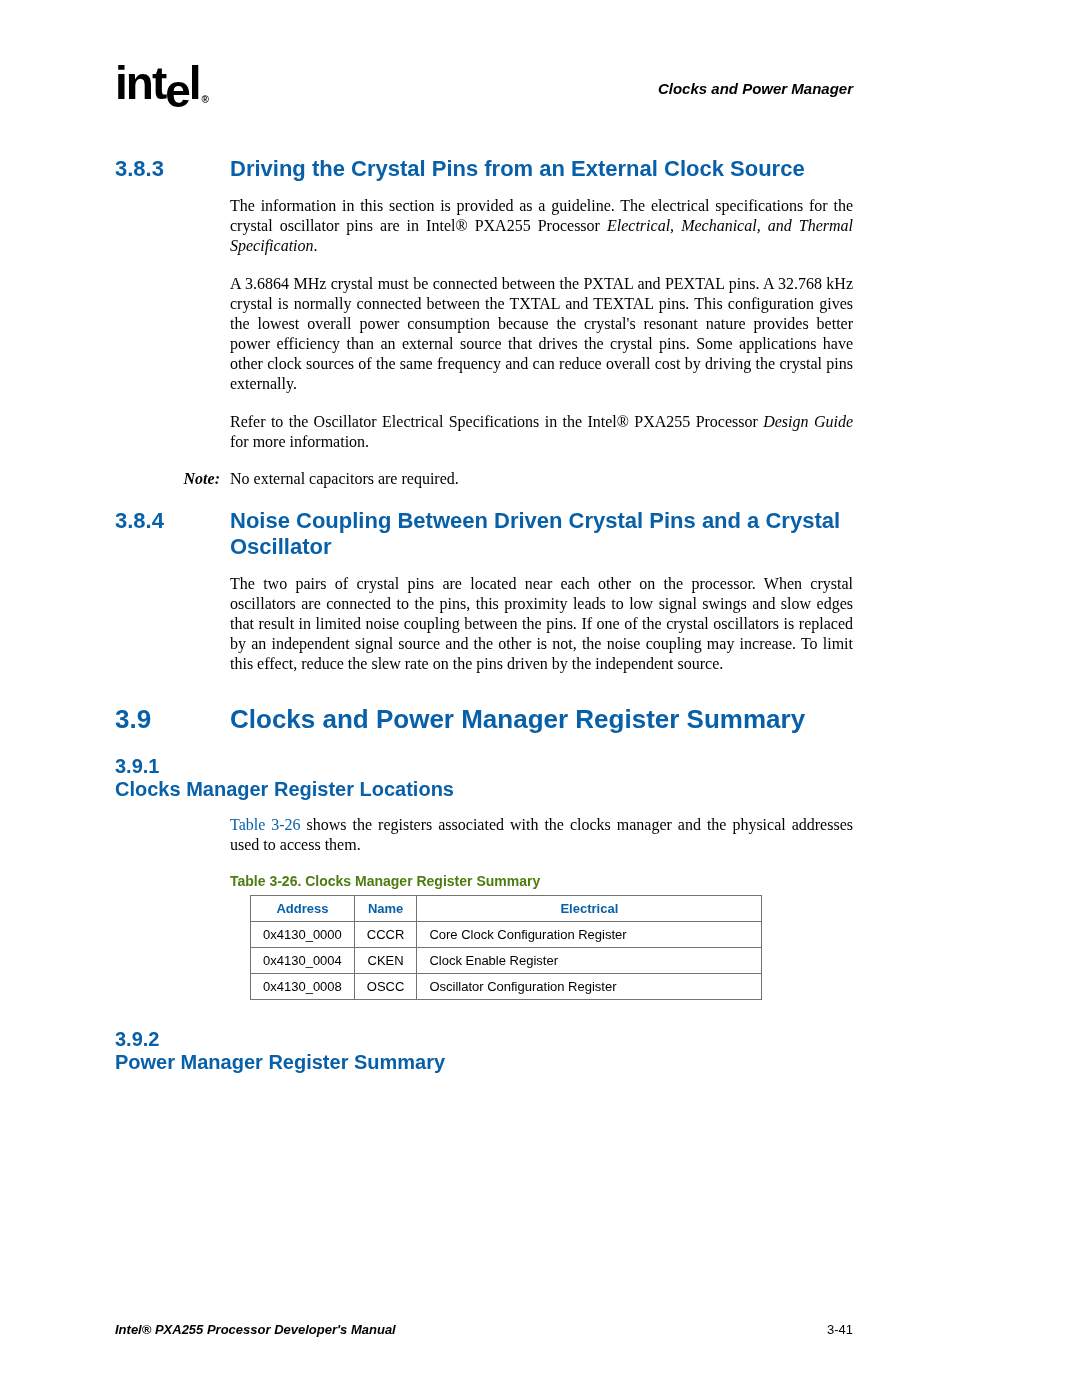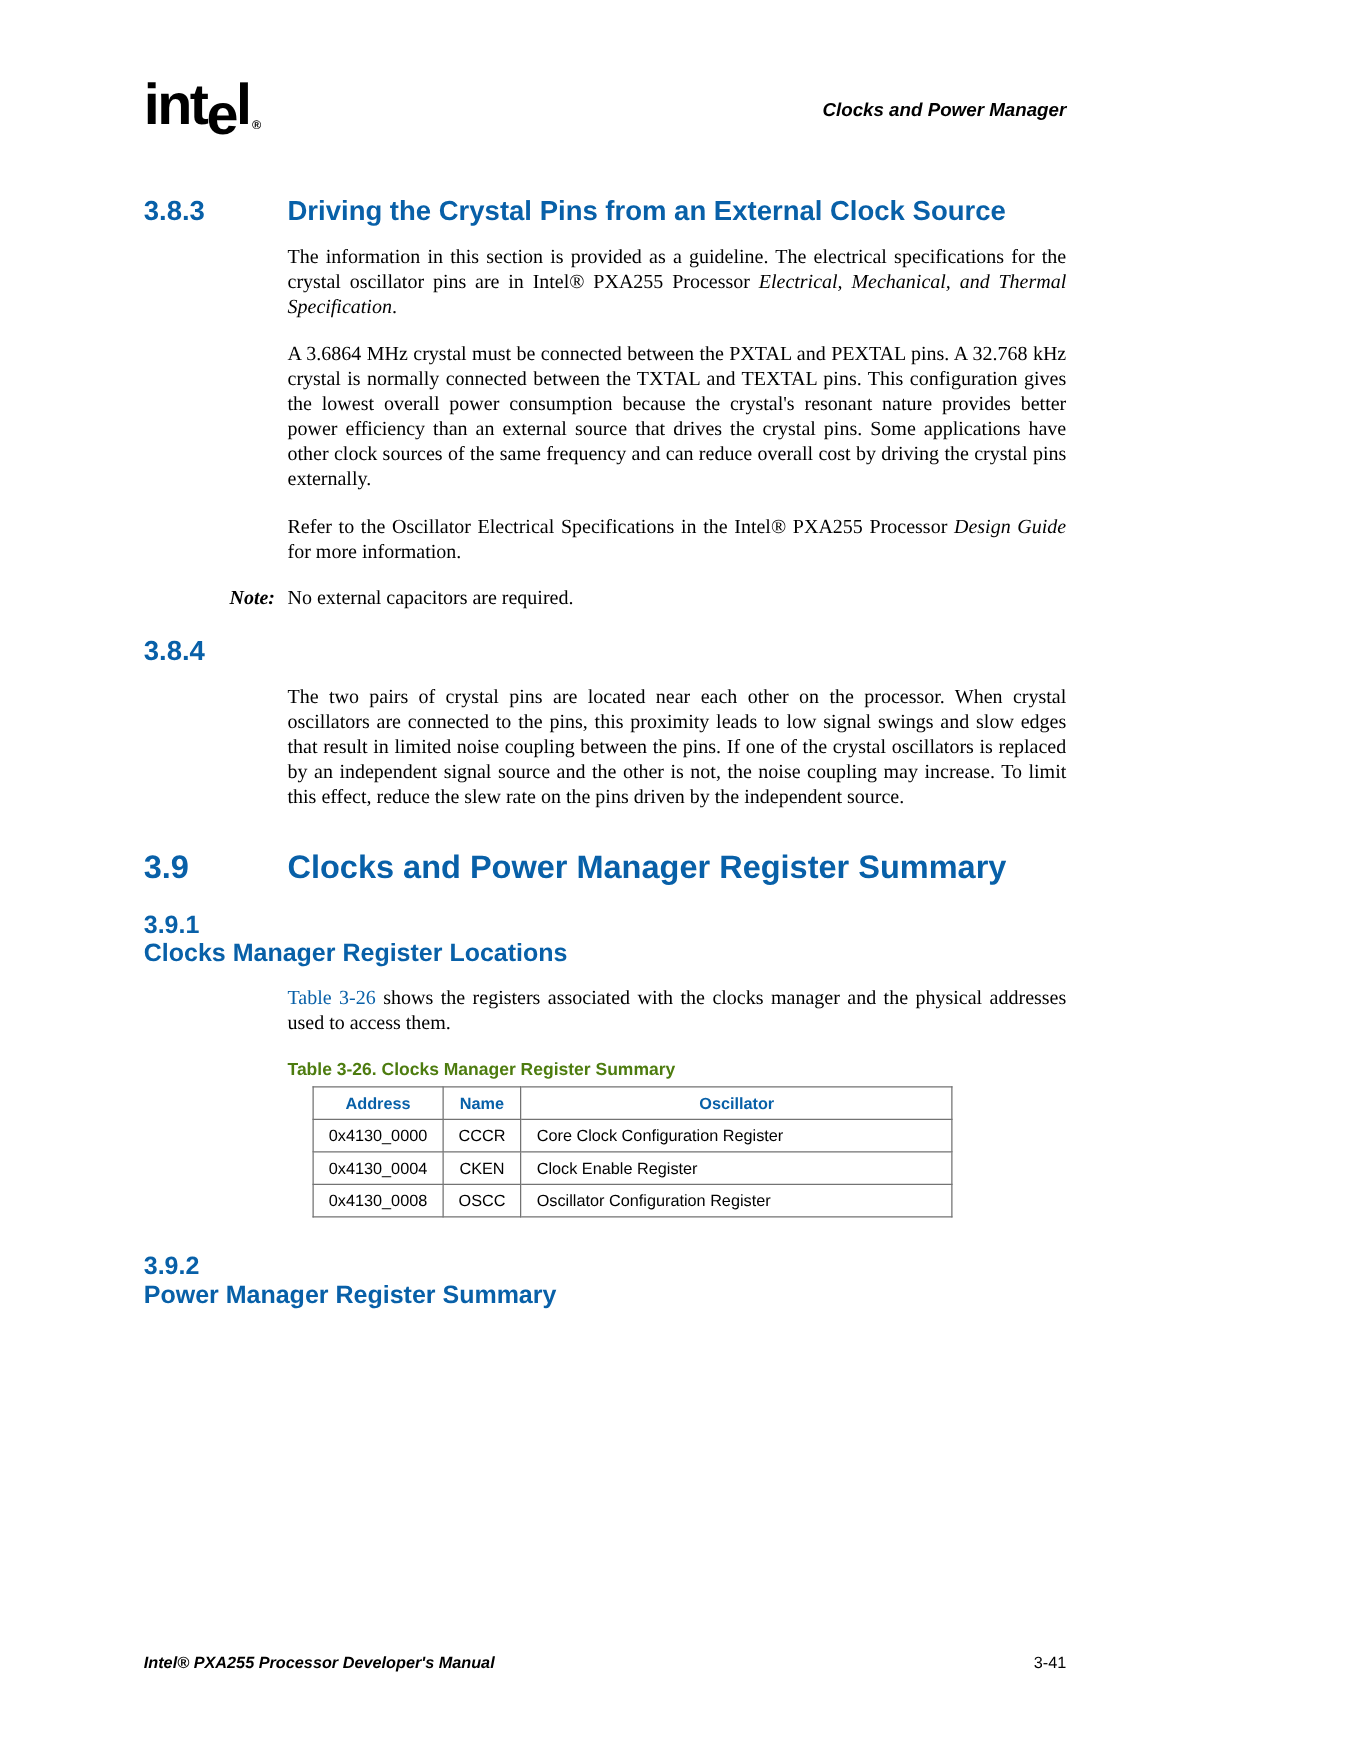--- a/index.html
+++ b/index.html
@@ -151,20 +151,21 @@
   <div class="body-text">
     <span>Refer to the Oscillator Electrical Specifications in the Intel® PXA255 Processor </span><span class="italic">Design Guide</span><span> for more information.</span>
   </div>
   <div class="note-row">
     <div class="note-label">Note:</div>
     <div class="note-text">No external capacitors are required.</div>
   </div>
 
   <div class="h3">
     <div class="num-col">3.8.4</div>
+    <div class="title-col">Noise Coupling Between Driven Crystal Pins and a Crystal Oscillator</div>
   </div>
   <div class="body-text">The two pairs of crystal pins are located near each other on the processor. When crystal oscillators are connected to the pins, this proximity leads to low signal swings and slow edges that result in limited noise coupling between the pins. If one of the crystal oscillators is replaced by an independent signal source and the other is not, the noise coupling may increase. To limit this effect, reduce the slew rate on the pins driven by the independent source.</div>
 
   <div class="h2">
     <div class="num-col">3.9</div>
     <div class="title-col">Clocks and Power Manager Register Summary</div>
   </div>
 
   <div class="h4">
     <div class="num-col">3.9.1</div>
@@ -173,21 +174,21 @@
   <div class="body-text">
     <span class="link">Table 3-26</span><span> shows the registers associated with the clocks manager and the physical addresses used to access them.</span>
   </div>
 
   <div class="table-caption">Table 3-26. Clocks Manager Register Summary</div>
   <table class="reg">
     <thead>
       <tr>
         <th>Address</th>
         <th>Name</th>
-        <th style="min-width:320px">Oscillator</th>
+        <th style="min-width:320px">Electrical</th>
       </tr>
     </thead>
     <tbody>
       <tr>
         <td>0x4130_0000</td>
         <td class="center">CCCR</td>
         <td>Core Clock Configuration Register</td>
       </tr>
       <tr>
         <td>0x4130_0004</td>

